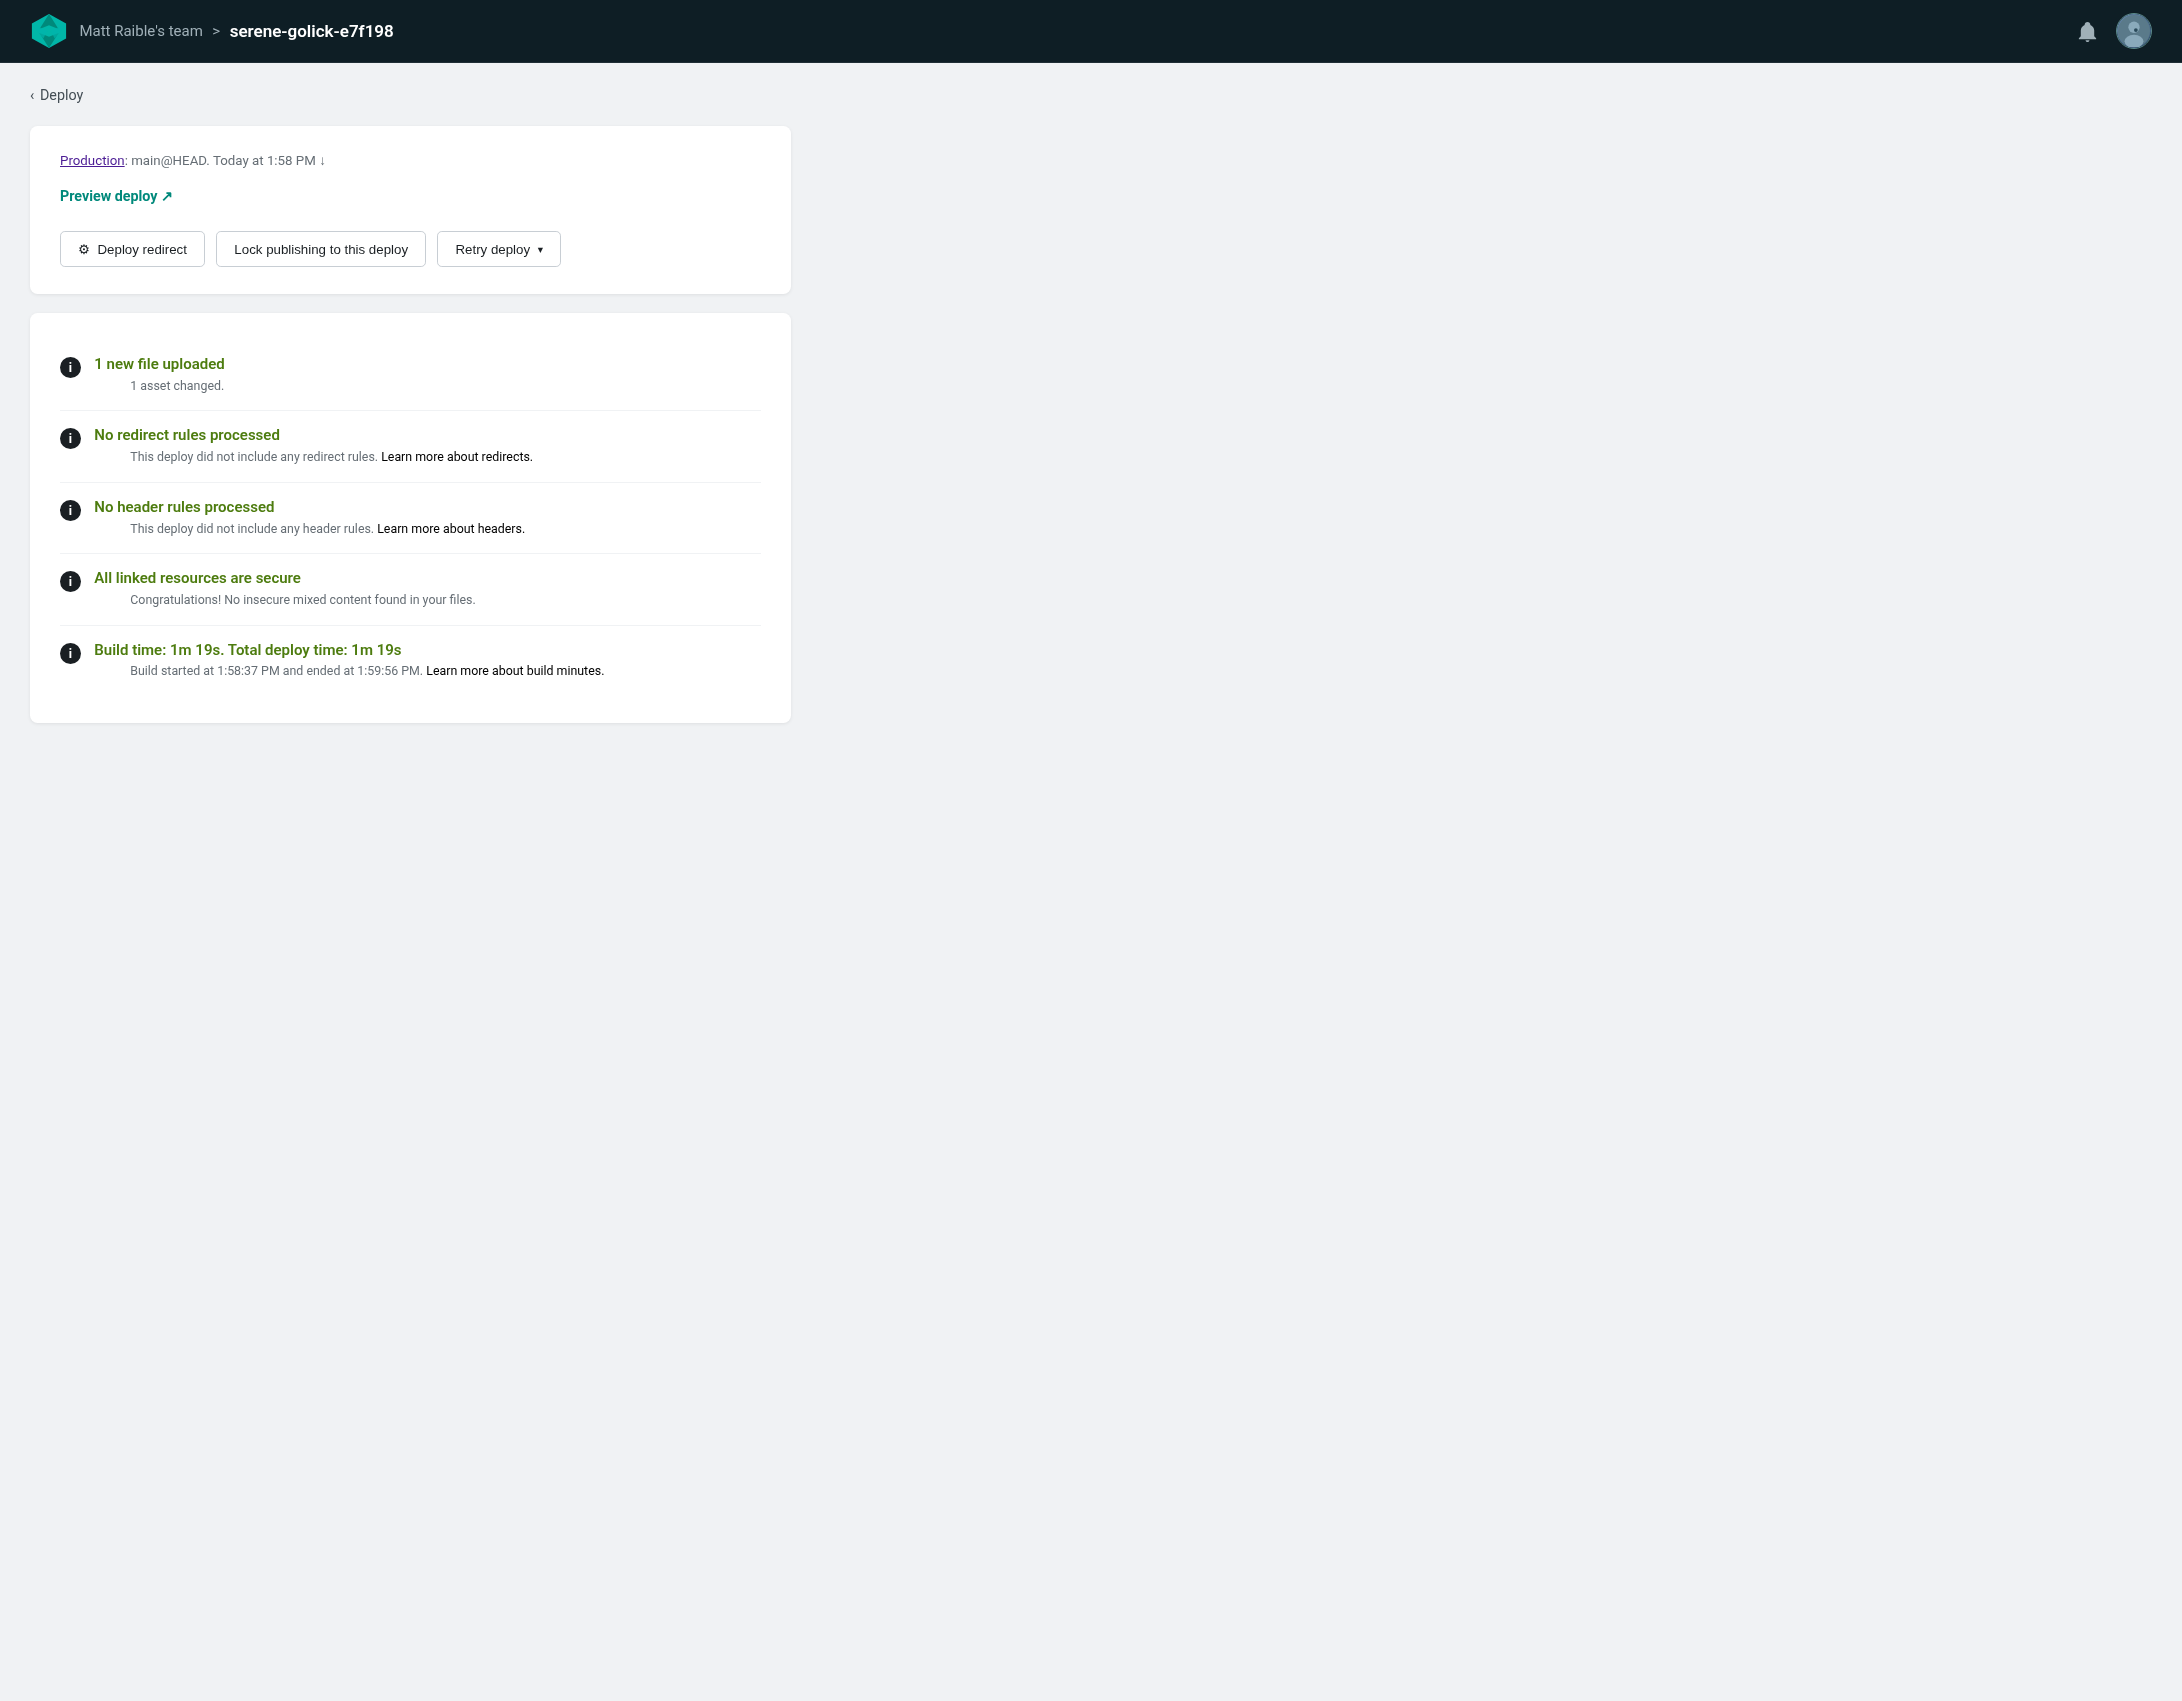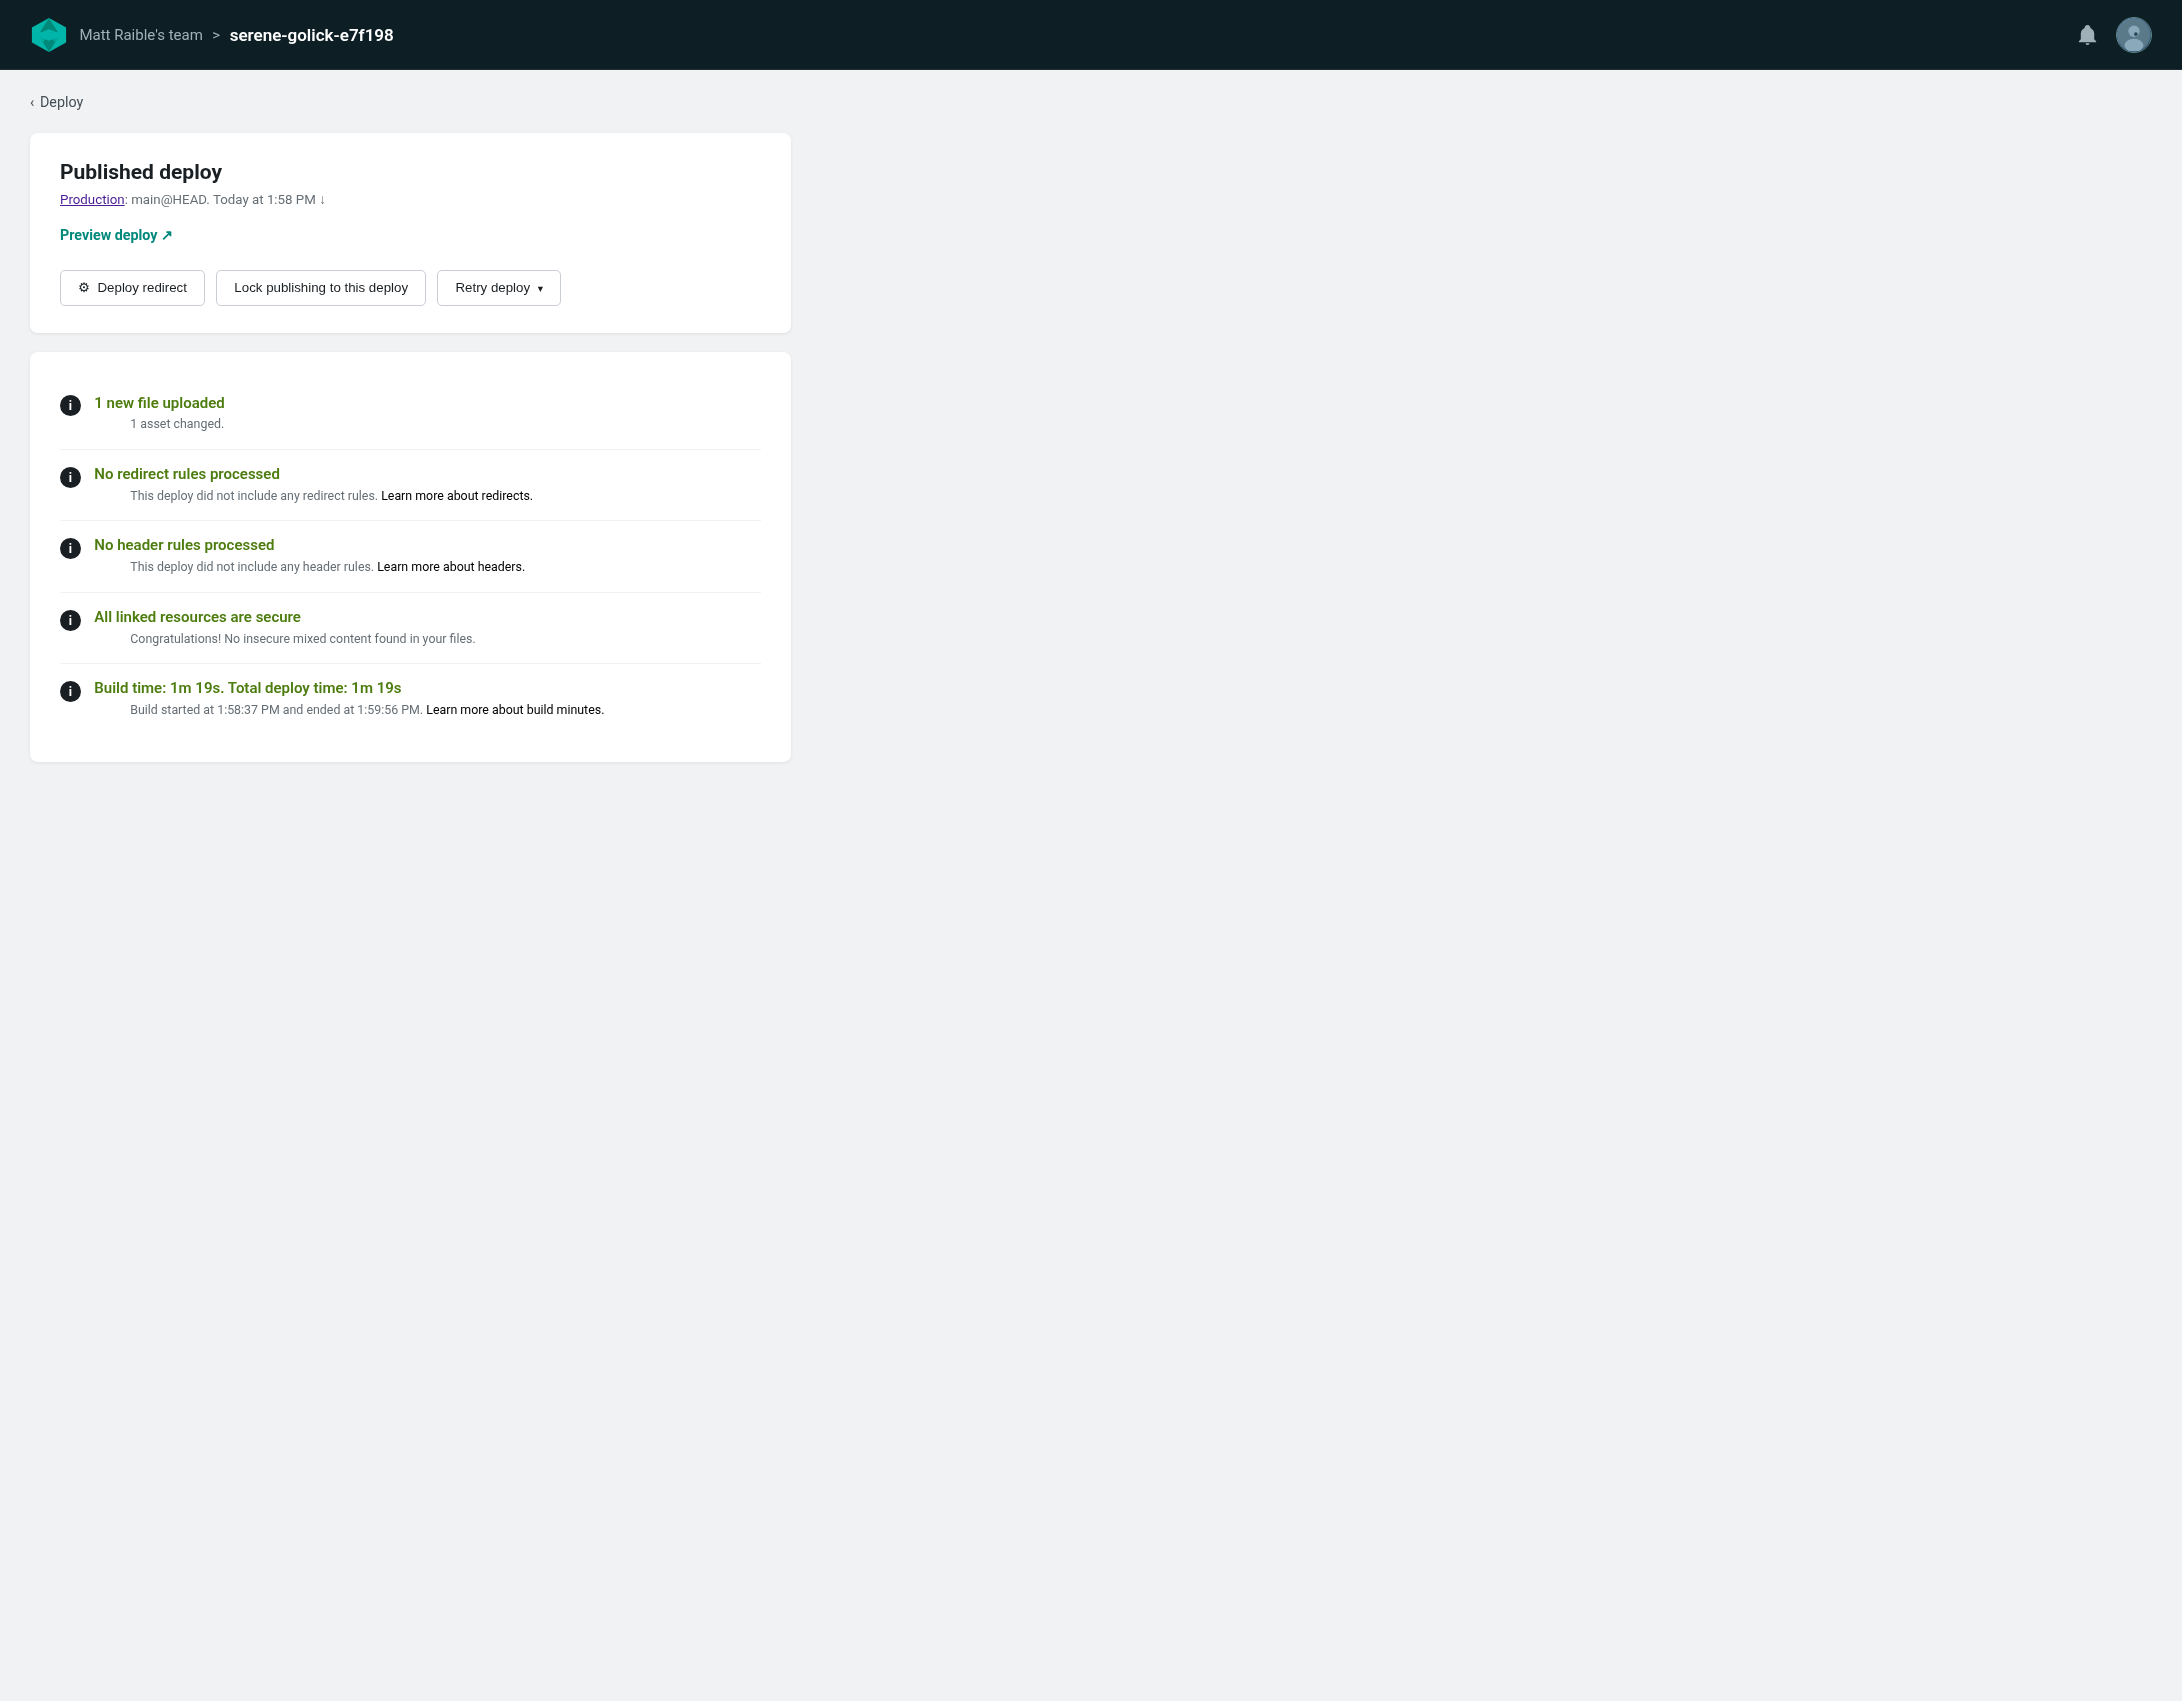--- a/index.html
+++ b/index.html
@@ -8,21 +8,21 @@
       background: #0e1e25;
       min-height: 100vh;
     }
 
     
     .header {
       display: flex;
       align-items: center;
       justify-content: space-between;
       padding: 0 30px;
-      height: 70px;
+      height: 63px;
       background: #0e1e25;
       border-bottom: 1px solid rgba(255,255,255,0.08);
     }
     .header-left {
       display: flex;
       align-items: center;
       gap: 11.4px;
     }
     .logo {
       width: 38px;
@@ -267,21 +267,20 @@
   <div class="max-width">
 
     
     <a class="back-link">
       <span>‹</span>
       <span>Deploy</span>
     </a>
 
     
     <div class="card">
-      <div class="published-title">Published deploy</div>
       <div class="deploy-meta">
         <span class="branch-link">Production</span><span>: main@HEAD. Today at 1:58 PM</span>
         <span>↓</span>
       </div>
       <a class="preview-link">
         <span>Preview deploy ↗</span>
       </a>
       <div class="action-buttons">
         <button class="btn">
           <span class="gear-icon">⚙</span>

